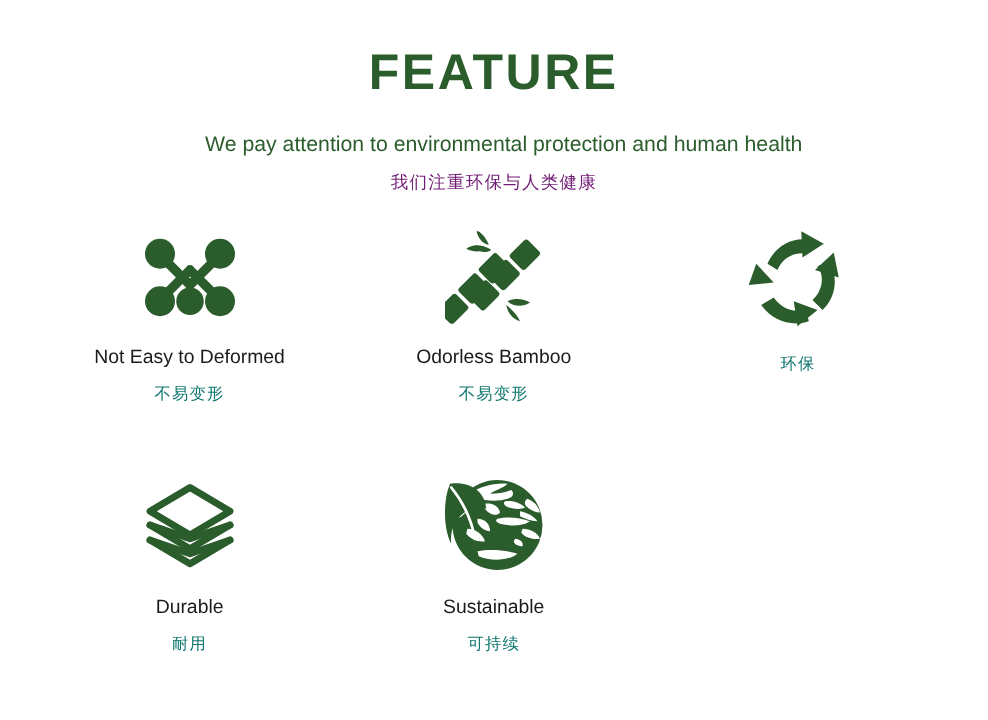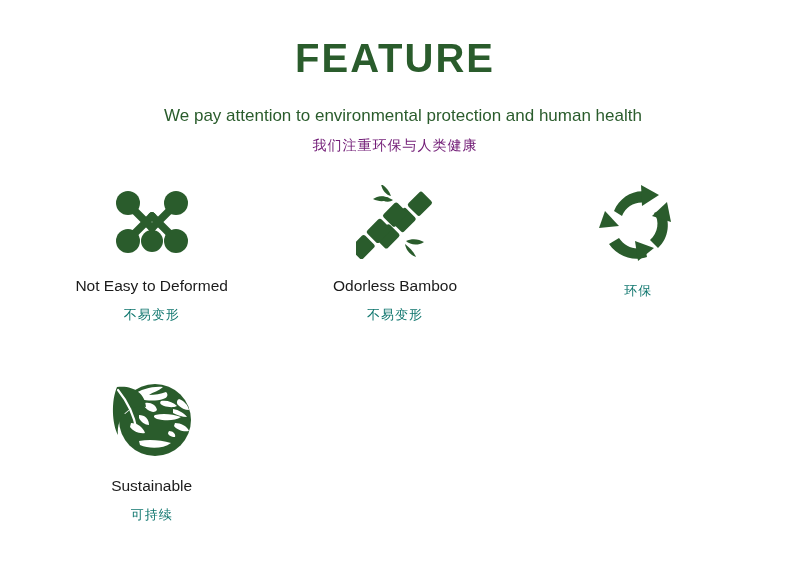--- a/index.html
+++ b/index.html
@@ -193,20 +193,38 @@
                      C 28 63, 39 67, 48 63 Z"></path>
             <path d="M57 64 L 41 77 L 38 57 Z"></path>
 
             <path d="M8 27 L 22 42 L 2 44 Z"></path>
           </g>
         </svg>
       </div>
       <div class="feature-label-cn">环保</div>
     </div>
 
+    <div class="feature-item row2">
+      <div class="feature-icon">
+        <svg width="76" height="70" viewBox="0 0 76 70" aria-hidden="true">
+          <g stroke="#2a5c2c" fill="none" stroke-width="5.5" stroke-linejoin="round" stroke-linecap="round">
+
+            <path d="M38 5 L 70 24 L 38 43 L 6 24 Z"></path>
+
+            <path d="M6 35 L 38 54 L 70 35"></path>
+            <path d="M6 35 L 38 46 L 70 35"></path>
+
+            <path d="M6 47 L 38 66 L 70 47"></path>
+            <path d="M6 47 L 38 58 L 70 47"></path>
+          </g>
+        </svg>
+      </div>
+      <div class="feature-label-en">Durable</div>
+      <div class="feature-label-cn">耐用</div>
+    </div>
 
     <div class="feature-item row2">
       <div class="feature-icon">
         <svg width="82" height="82" viewBox="0 0 82 82" aria-hidden="true">
           <defs>
             <clipPath id="globeclip">
               <circle cx="44" cy="41" r="36"></circle>
             </clipPath>
           </defs>
 

